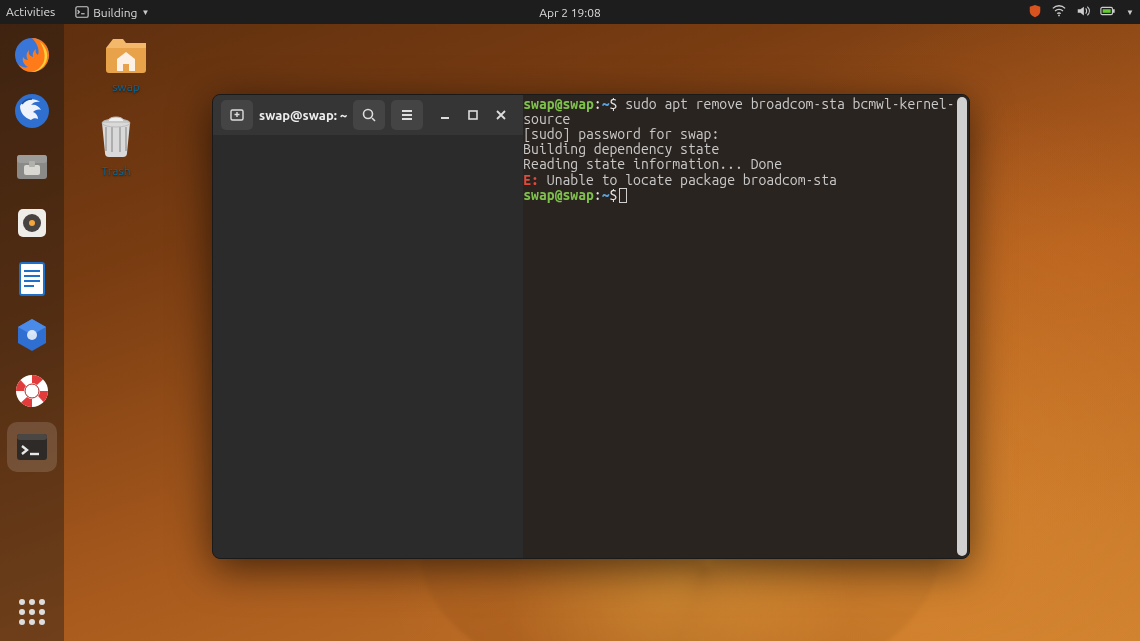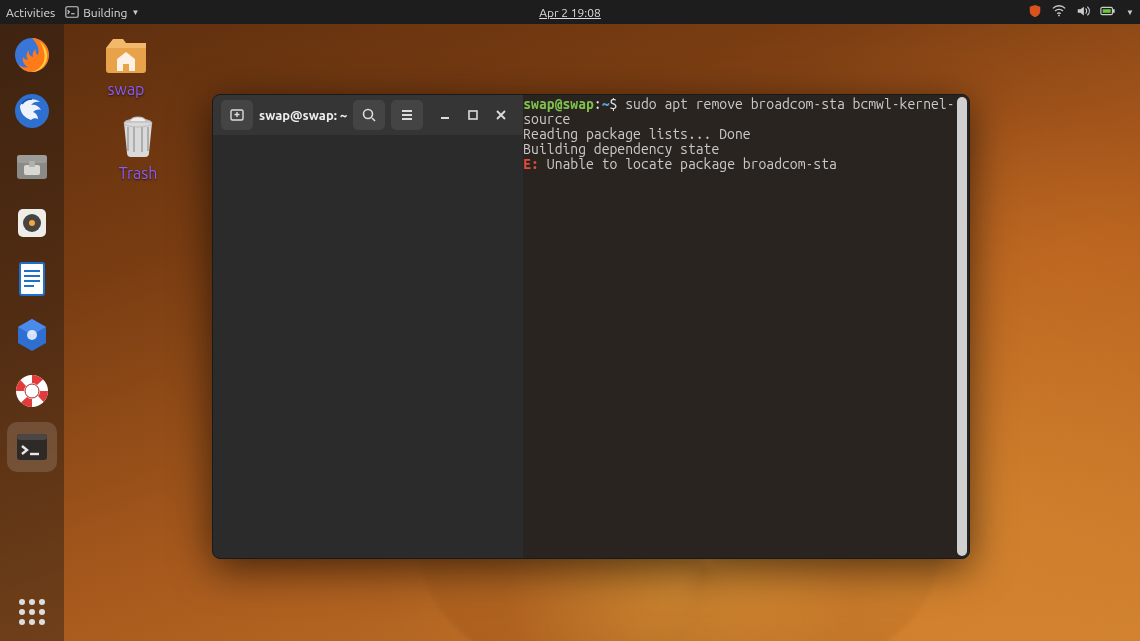--- a/index.html
+++ b/index.html
@@ -13,23 +13,23 @@
     radial-gradient(ellipse 700px 500px at 95% 40%, rgba(200,100,30,.4), transparent 55%),
     linear-gradient(160deg,#5a2d0e 0%,#7a3d12 30%,#a85a1d 60%,#c97b2c 100%);
 }
 
 
 #topbar {
   position:absolute; top:0; left:0; right:0; height:24px;
   background:#1d1d1d; color:#ddd; font-size:12px;
   display:flex; align-items:center; padding:0 6px;
 }
-#topbar .left-group{display:flex;align-items:center;gap:10px}
+#topbar .left-group{display:flex;align-items:flex-start;gap:20px}
 #topbar .app-menu{display:flex;align-items:center;gap:4px}
-#topbar .center{position:absolute;left:50%;transform:translateX(-50%);text-decoration:underline;}
+#topbar .center{position:absolute;left:50%;transform:translateX(-50%);}
 #topbar .right-group{margin-left:auto;display:flex;align-items:center;gap:10px}
 .tri-down{font-size:8px;opacity:.9}
 
 
 #dock{
   position:absolute; top:24px; left:0; width:64px; bottom:0;
   background:rgba(20,20,20,.4);
   display:flex; flex-direction:column; align-items:center;
   padding-top:6px; gap:6px;
 }
@@ -39,24 +39,24 @@
   position:relative;
 }
 .dock-item.active{background:rgba(255,255,255,.14)}
 .dock-item svg{width:40px;height:40px}
 #dock-spacer{flex:1}
 #show-apps{width:50px;height:50px;display:flex;align-items:center;justify-content:center;margin-bottom:4px}
 .grid9{width:26px;height:26px;display:grid;grid-template-columns:repeat(3,1fr);grid-template-rows:repeat(3,1fr);gap:4px}
 .grid9 span{background:#ddd;border-radius:50%}
 
 
-.desktop-icon{position:absolute;width:72px;text-align:center;color:#8b5cf6;font-size:16px;text-shadow:0 1px 2px rgba(0,0,0,.7)}
+.desktop-icon{position:absolute;width:72px;text-align:center;color:#0369a1;font-size:12px;text-shadow:0 1px 2px rgba(0,0,0,.7)}
 .desktop-icon .ico{width:46px;height:46px;margin:0 auto 4px;display:flex;align-items:center;justify-content:center}
 #icon-home{top:30px;left:90px}
-#icon-trash{top:114px;left:102px}
+#icon-trash{top:114px;left:80px}
 
 
 #termwin{
   position:absolute; top:94px; left:212px; width:758px; height:465px;
   background:#2b2b2b; border-radius:8px; box-shadow:0 10px 40px rgba(0,0,0,.6);
   display:flex; flex-direction:row; overflow:hidden; border:1px solid #1a1a1a;
 }
 #term-titlebar{
   height:40px; background:#353535; display:flex; align-items:center;
   padding:0 8px; gap:6px; color:#eee; font-size:13px; font-weight:600;
@@ -275,20 +275,24 @@
             <path d="M2 2l8 8M10 2l-8 8" stroke="#ddd" stroke-width="1.8"></path>
           </svg>
       </div>
     </div>
   </div>
 
   <div id="term-body">
     <div>
       <span class="t-green">swap@swap</span><span class="t-white">:</span><span class="t-blue">~</span><span class="t-white">$</span><span class="t-dim"> sudo apt remove broadcom-sta bcmwl-kernel-source</span>
     </div>
-    <div class="t-dim">Reading package lists... Done</div>
+    <div class="t-dim">[sudo] password for swap:</div>
     <div class="t-dim">Building dependency state</div>
+    <div class="t-dim">Reading state information... Done</div>
     <div>
       <span class="t-red">E:</span><span class="t-dim"> Unable to locate package broadcom-sta</span>
     </div>
+    <div>
+      <span class="t-green">swap@swap</span><span class="t-white">:</span><span class="t-blue">~</span><span class="t-white">$</span><span class="cursor"></span>
+    </div>
     <div id="term-scroll"></div>
   </div>
 </div>
 
 </body></html>

